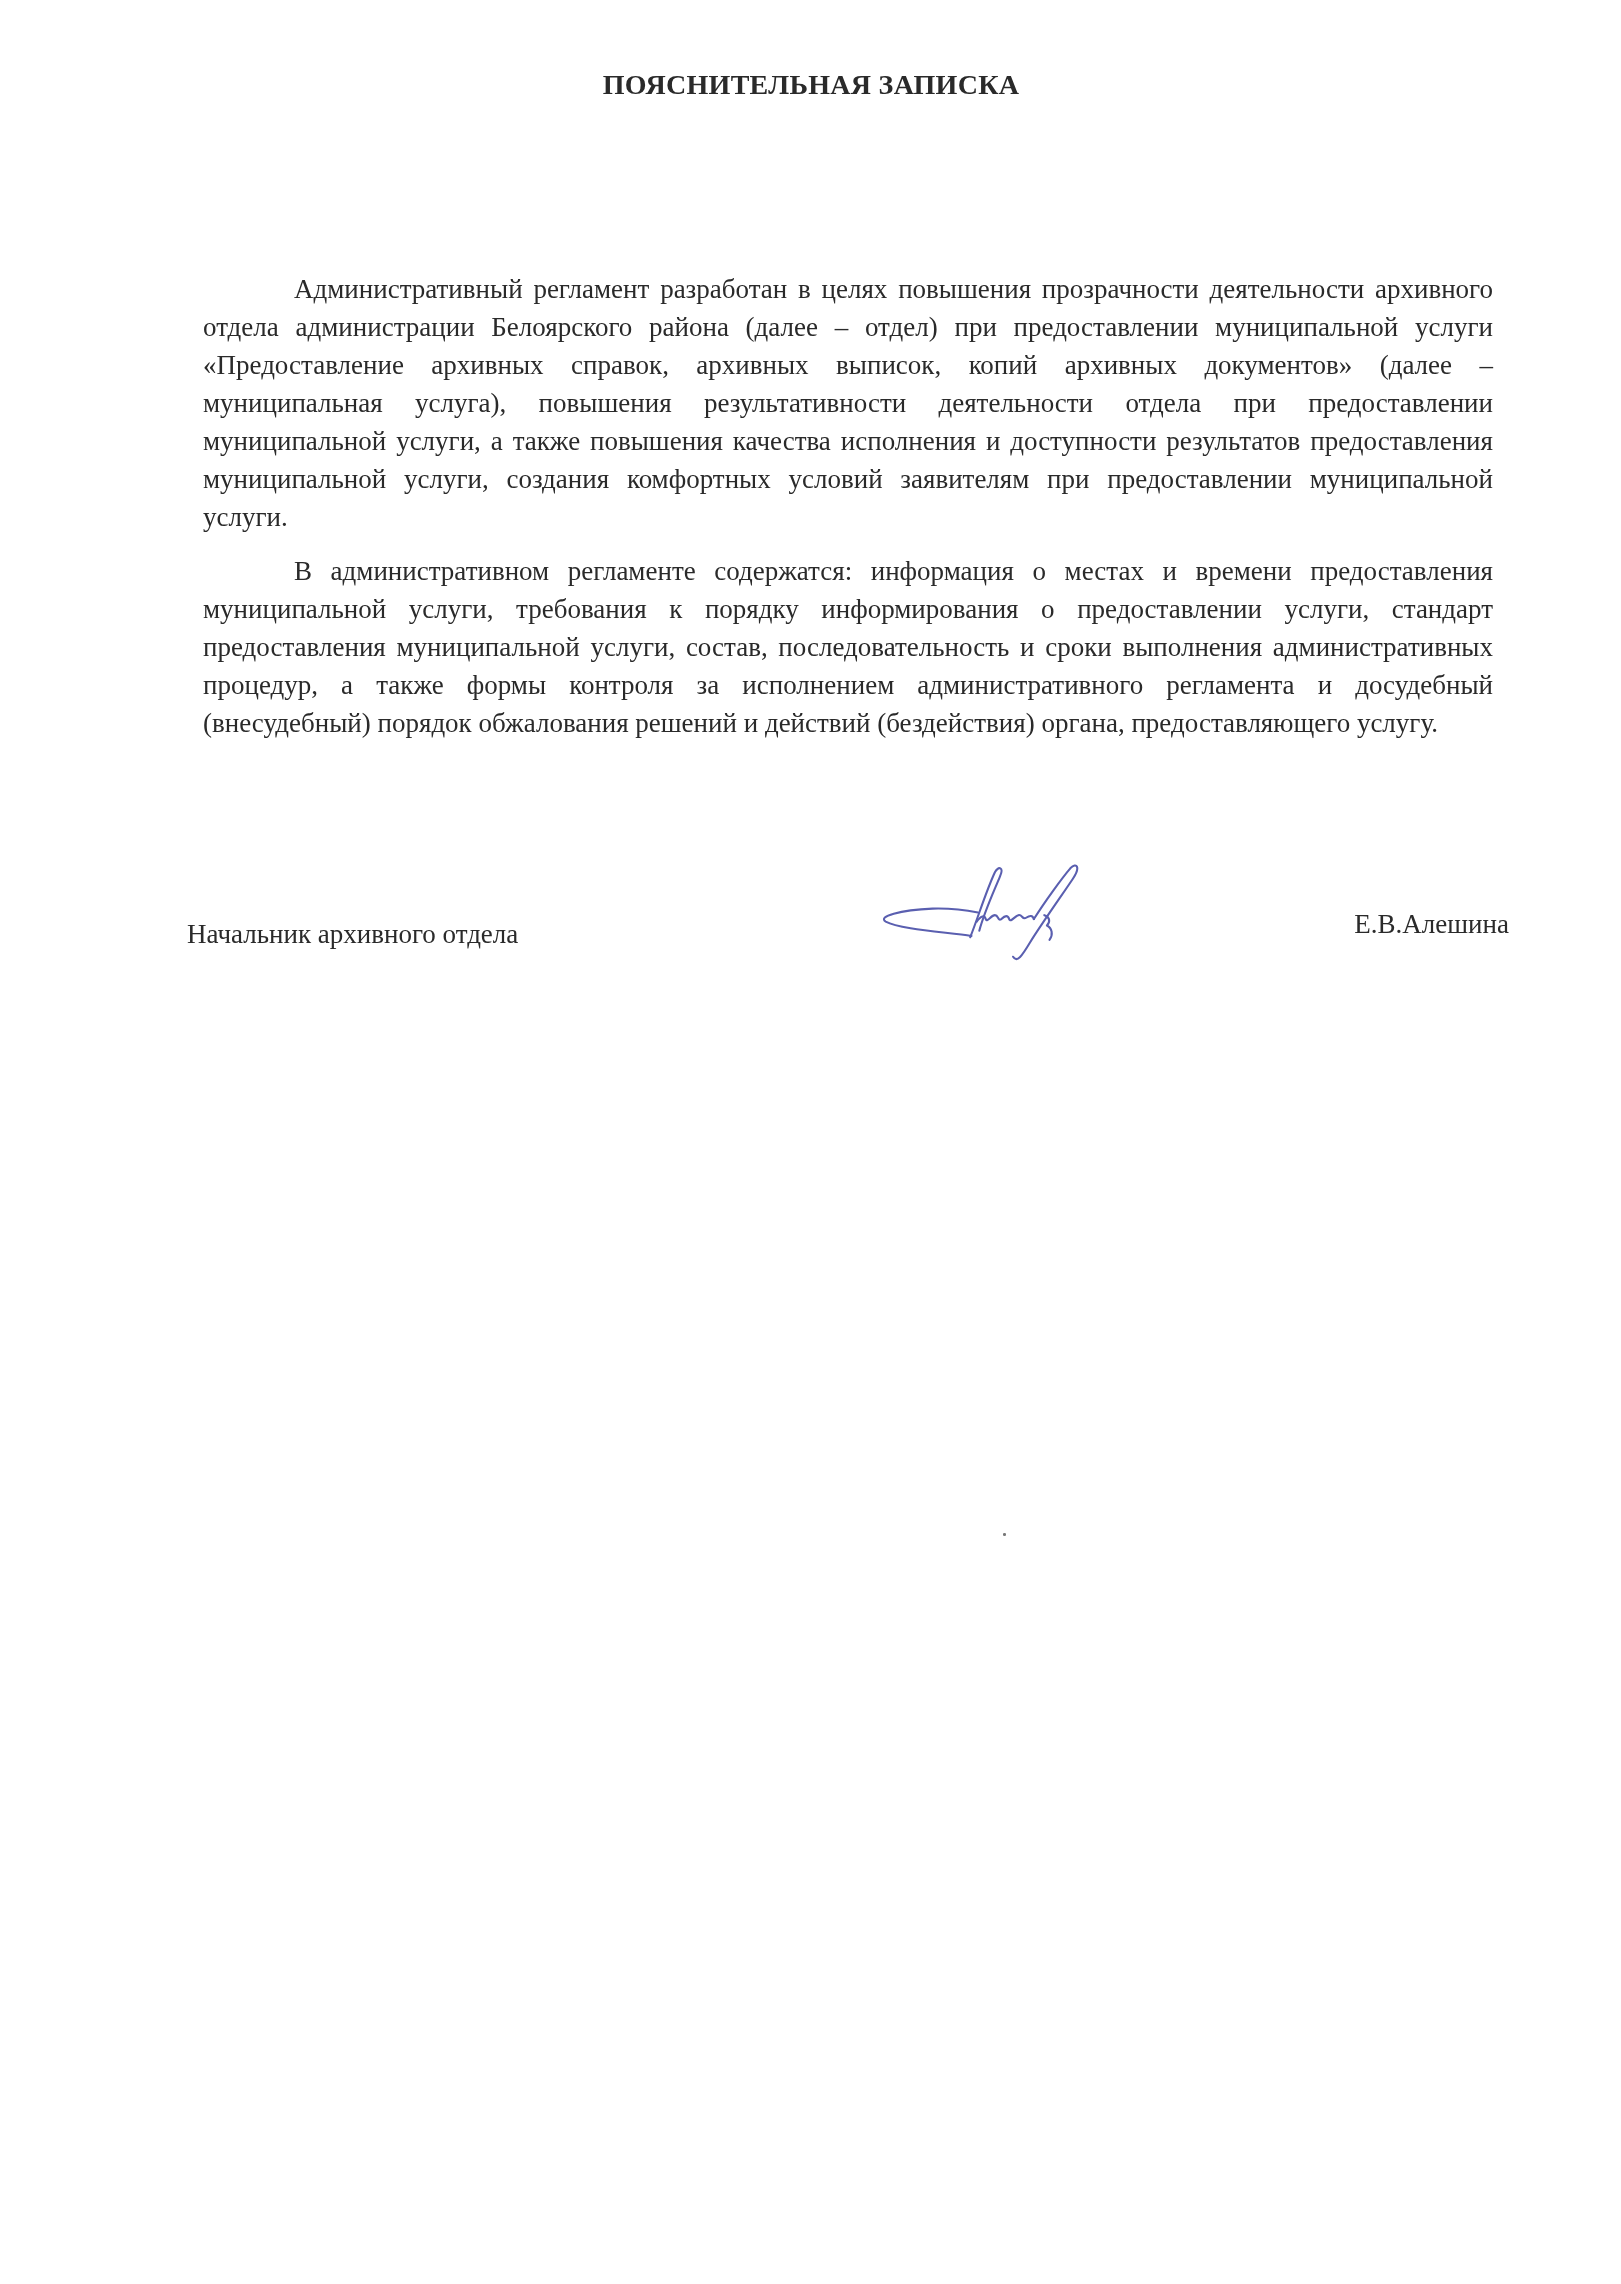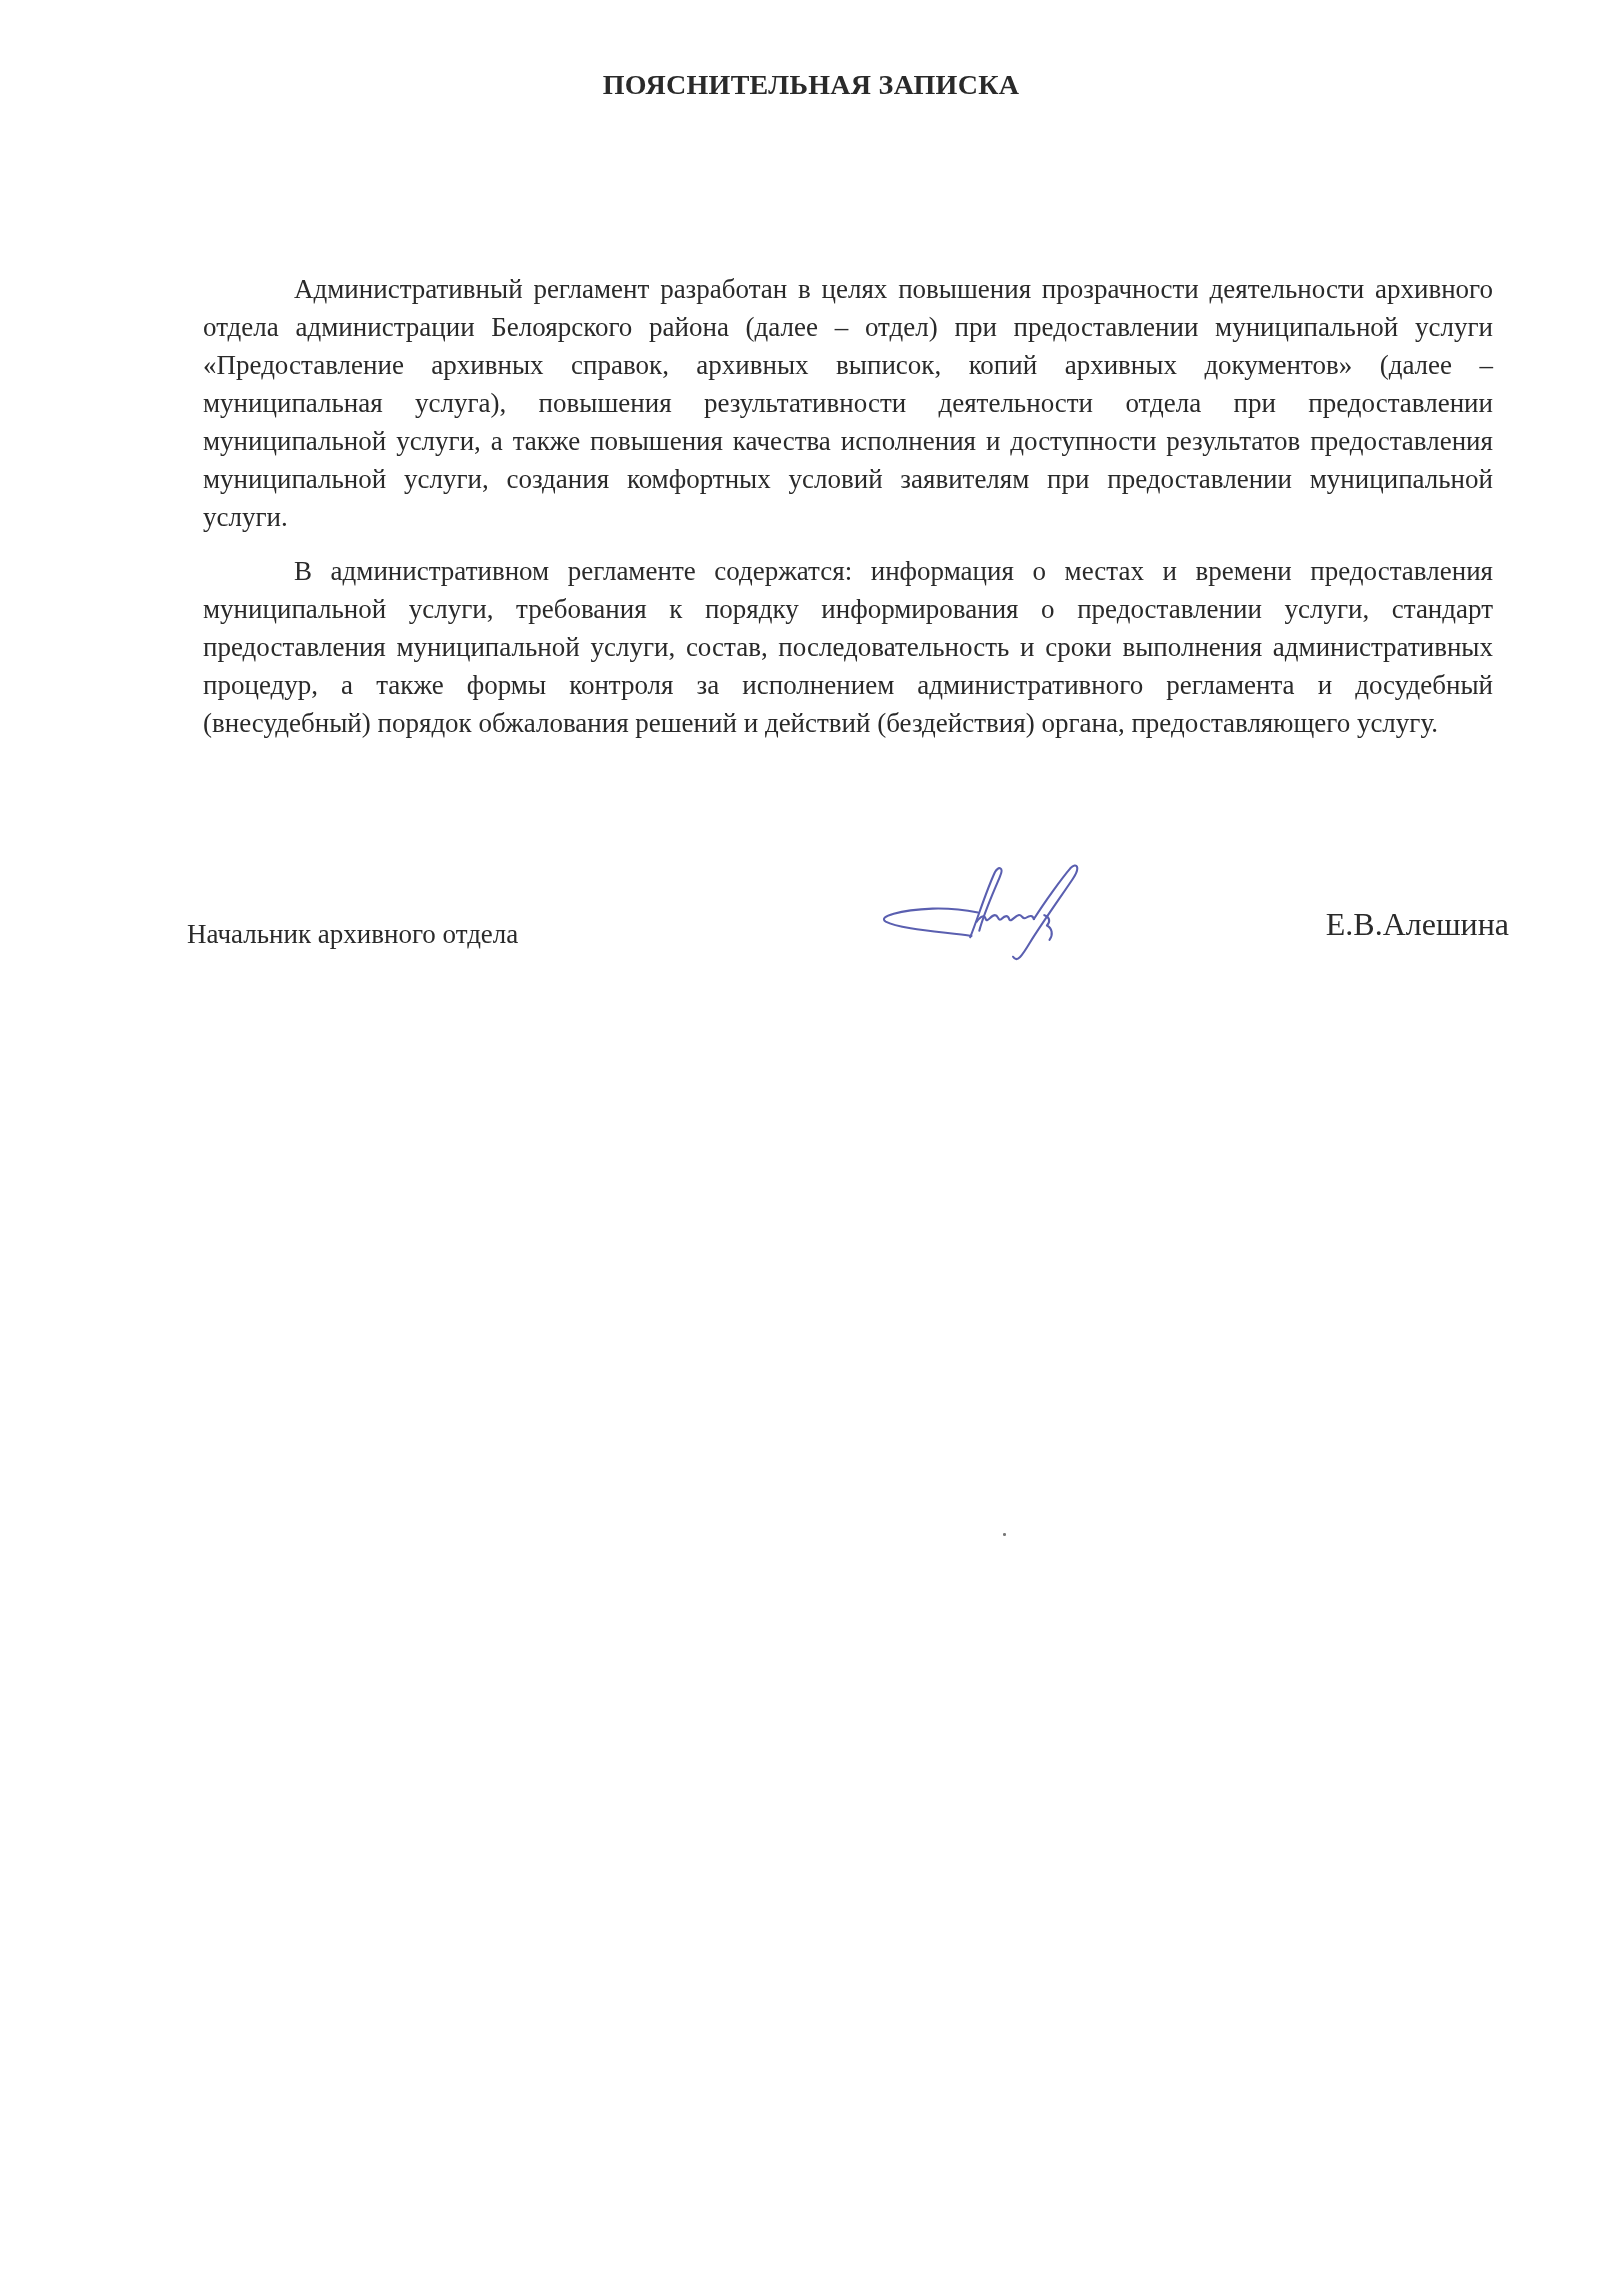--- a/index.html
+++ b/index.html
@@ -68,21 +68,21 @@
     top: 7.8px;
     font-size: 27px;
     line-height: 38px;
     margin-top: 48px;
   }
   .sig-line { display: block; }
   .sig-name {
     position: absolute;
     right: 0;
     top: 46px;
-    font-size: 32px;
+    font-size: 27px;
     line-height: 38px;
   }
   .sig-mark {
     position: absolute;
     left: 687px;
     top: 0px;
     width: 208px;
     height: 111px;
   }
   .speck {

